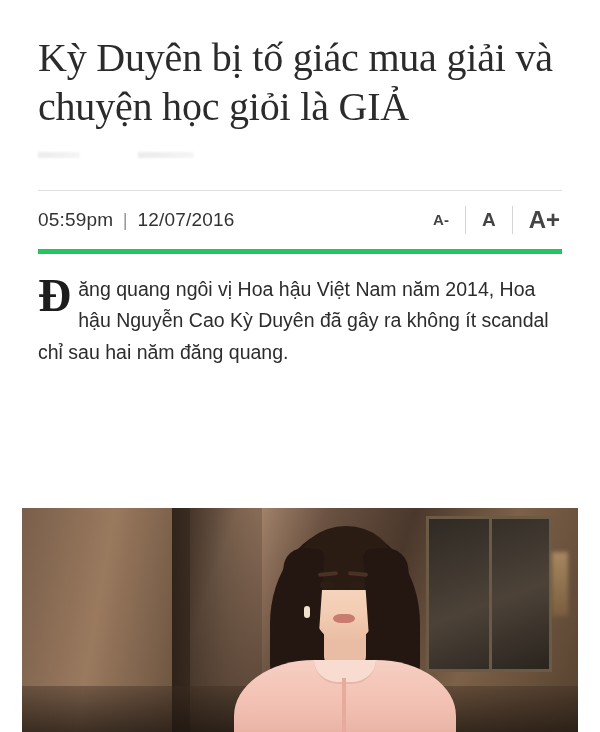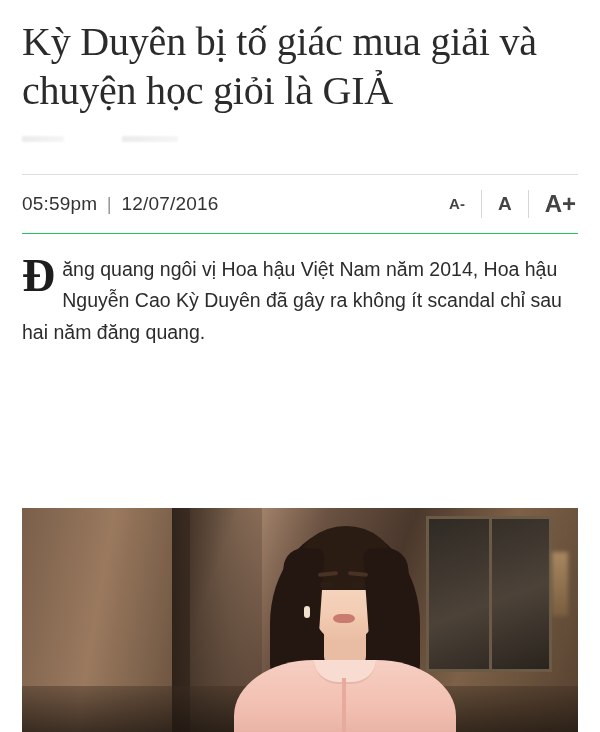--- a/index.html
+++ b/index.html
@@ -12,21 +12,21 @@
     height: 732px;
     font-family: "Liberation Sans", sans-serif;
     color: #222222;
     overflow: hidden;
     position: relative;
   }
   .article {
     width: 600px;
     height: 732px;
     box-sizing: border-box;
-    padding: 0;
+    padding: 16px;
     position: relative;
   }
   .headline {
     font-family: "Liberation Serif", serif;
     font-size: 40px;
     line-height: 1.22;
     font-weight: 400;
     color: #2b2b2b;
     margin: 0;
     padding: 18px 22px 0 22px;
@@ -44,21 +44,21 @@
     background: linear-gradient(to right, #e8e8e8, #f4f4f4);
     filter: blur(1.2px);
     opacity: .85;
   }
   .subline-placeholder .bar.b1 { left: 0; width: 42px; }
   .subline-placeholder .bar.b2 { left: 100px; width: 56px; }
 
   .meta-row {
     margin: 28px 22px 0 22px;
     border-top: 1px solid #dedede;
-    border-bottom: 1px solid #22c55e;
+    border-bottom: 5px solid #22c55e;
     height: 58px;
     display: flex;
     align-items: center;
     justify-content: space-between;
   }
   .meta-left {
     font-size: 19px;
     color: #333333;
     letter-spacing: .2px;
     white-space: nowrap;

